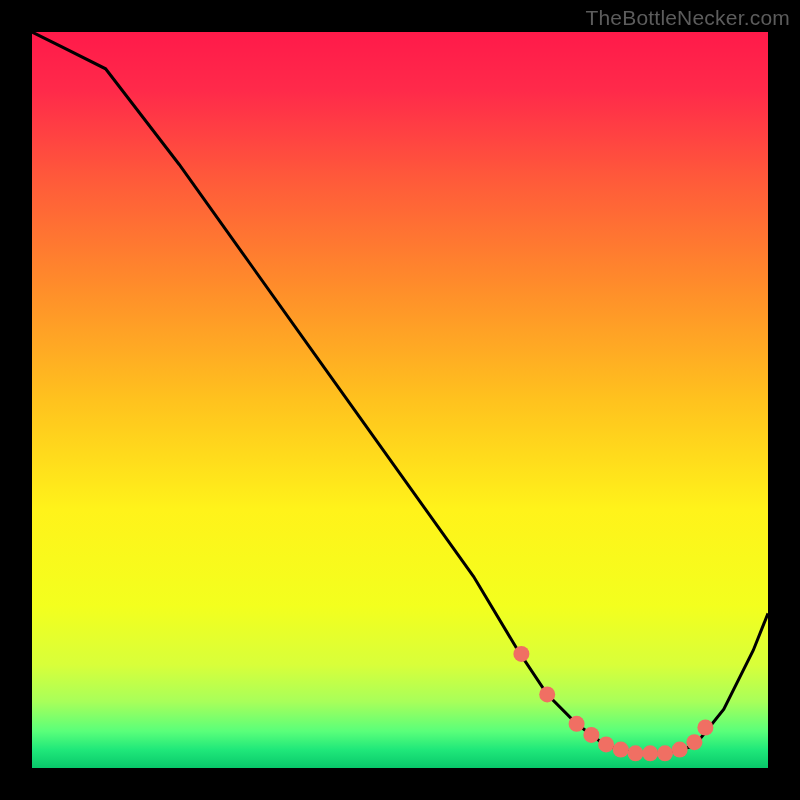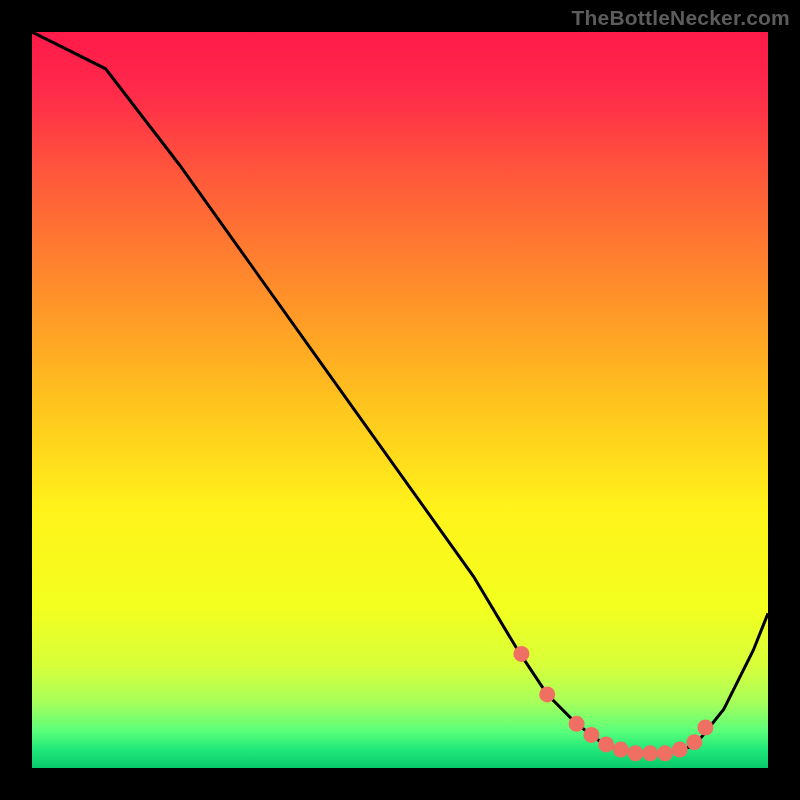--- a/index.html
+++ b/index.html
@@ -24,21 +24,21 @@
     left: 0;
     top: 0;
     width: 736px;
     height: 736px;
   }
   .attribution {
     position: absolute;
     top: 6px;
     right: 10px;
     font-size: 21px;
-    font-weight: 700;
+    font-weight: 400;
     color: #5c5c5c;
     letter-spacing: 0.2px;
   }
   svg {
     display: block;
   }
 </style>
 </head>
 <body>
 

